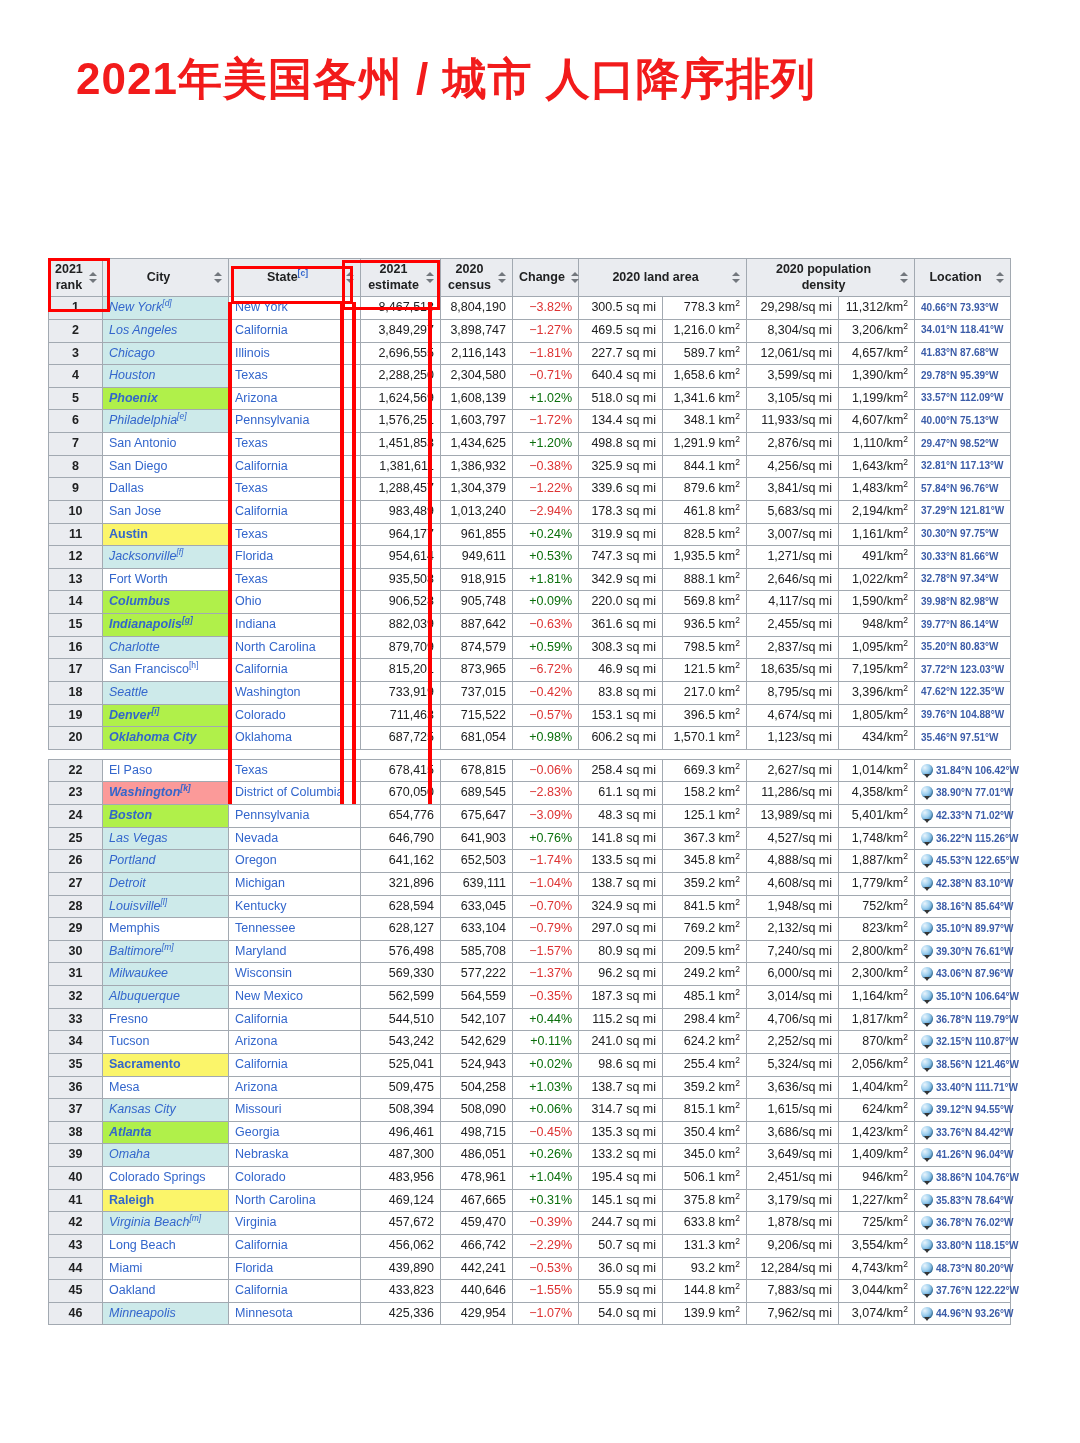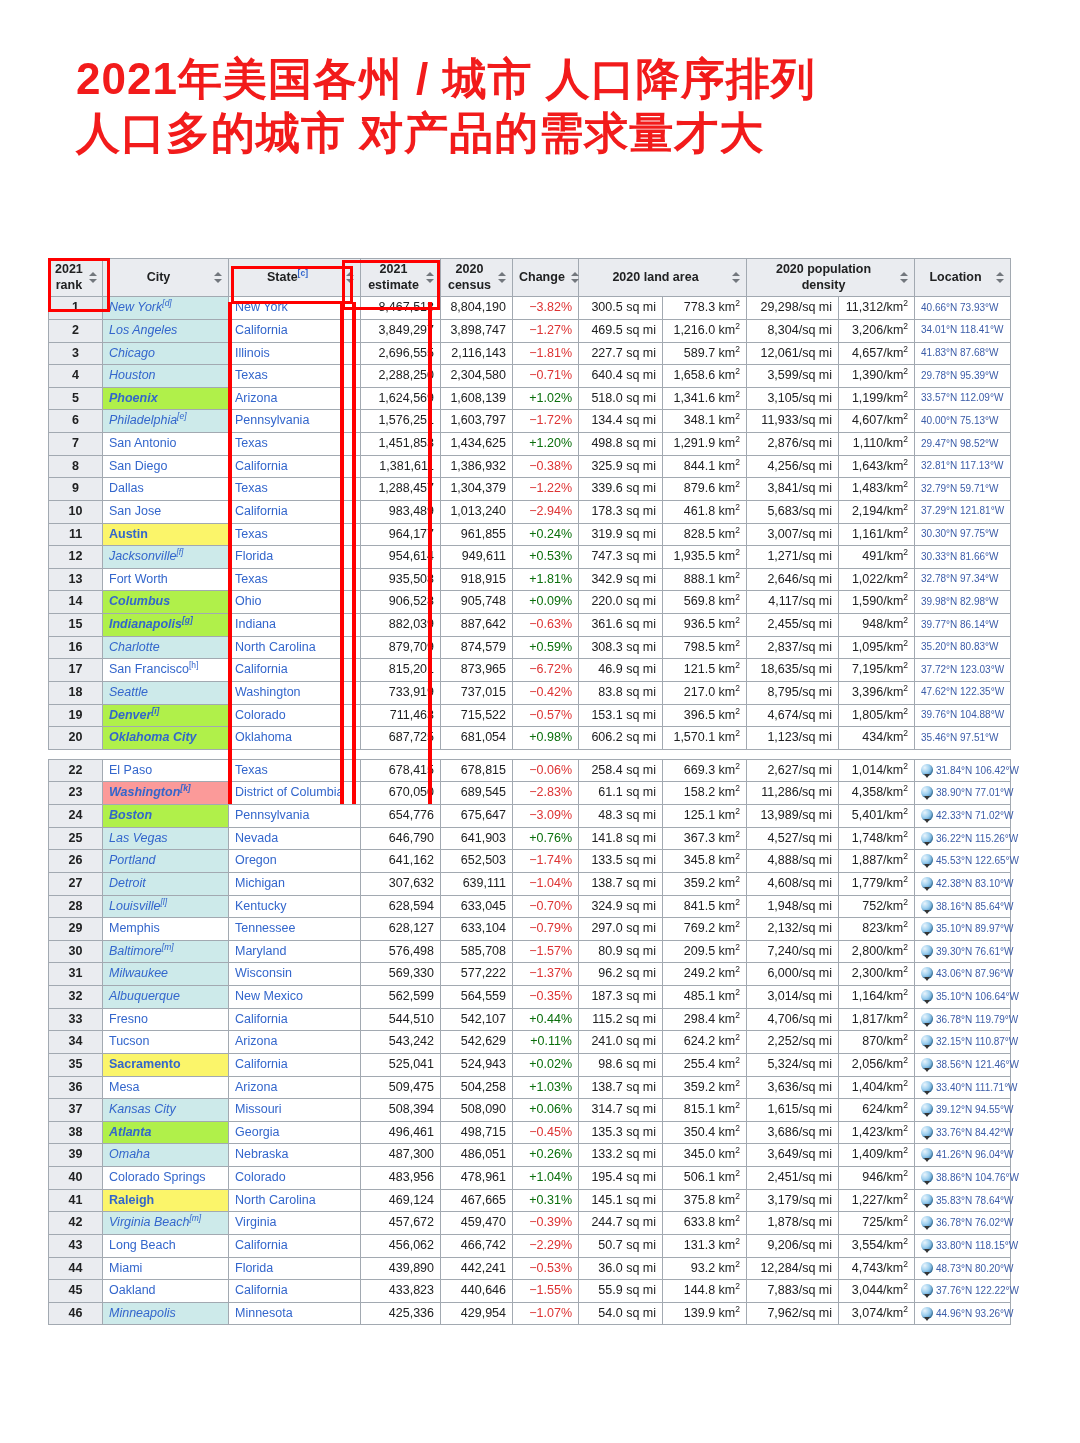--- a/index.html
+++ b/index.html
@@ -86,21 +86,21 @@
   col.c-dek{width:76px;}
   col.c-loc{width:96px;}
 
   td.rank{text-align:center;font-weight:bold;background:#eaecf0;font-size:12.5px;}
   td.city{text-align:left;color:#3366cc;font-size:12.5px;}
   td.state{text-align:left;color:#3366cc;font-size:12.5px;}
   td.num{text-align:right;font-size:12.5px;color:#202122;}
   td.chg{text-align:right;font-size:12.5px;}
   td.chg.neg{color:#d33;}
   td.chg.pos{color:#096e0b;}
-  td.loc{text-align:left;font-size:10px;color:#3b5ca8;white-space:nowrap;padding-left:4px;}
+  td.loc{text-align:left;font-size:10px;color:#3b5ca8;white-space:nowrap;padding-left:4px;font-weight:bold;}
 
   
   .h-cap-big{background:#b0f04a;font-weight:bold;font-style:italic;}
   .h-cap{background:#fbf56a;font-weight:bold;}
   .h-cons{background:#cdeaea;font-style:italic;}
   .h-plain{background:#ffffff;}
   .h-dc{background:#fb9a99;font-weight:bold;font-style:italic;}
 
   
   .globe{
@@ -123,21 +123,20 @@
   .ann{position:absolute;border:3px solid #ff0000;pointer-events:none;}
   .annline{position:absolute;background:#ff0000;pointer-events:none;}
 </style>
 </head>
 <body>
 
 <div class="page">
 
   <div class="title-block">
     <div class="title-line">2021年美国各州 / 城市 人口降序排列</div>
-    <div class="title-line">人口多的城市 对产品的需求量才大</div>
   </div>
 
   <div class="table-wrap">
 
     <table class="wt">
       <colgroup>
         <col class="c-rank">
           <col class="c-city">
           <col class="c-state">
           <col class="c-est">
@@ -325,21 +324,21 @@
             <td class="rank">9</td>
             <td class="city h-plain"><span>Dallas</span></td>
             <td class="state">Texas</td>
             <td class="num">1,288,457</td>
             <td class="num">1,304,379</td>
             <td class="chg neg">−1.22%</td>
             <td class="num">339.6 sq mi</td>
             <td class="num">879.6 km<sup style="color: rgb(32, 33, 34);">2</sup></td>
             <td class="num">3,841/sq mi</td>
             <td class="num">1,483/km<sup style="color: rgb(32, 33, 34);">2</sup></td>
-            <td class="loc"><span>32.79°N 59.71°W</span></td>
+            <td class="loc"><span>57.84°N 96.76°W</span></td>
           </tr>
           <tr>
             <td class="rank">10</td>
             <td class="city h-plain"><span>San Jose</span></td>
             <td class="state">California</td>
             <td class="num">983,489</td>
             <td class="num">1,013,240</td>
             <td class="chg neg">−2.94%</td>
             <td class="num">178.3 sq mi</td>
             <td class="num">461.8 km<sup style="color: rgb(32, 33, 34);">2</sup></td>
@@ -559,21 +558,21 @@
             <td class="num">133.5 sq mi</td>
             <td class="num">345.8 km<sup style="color: rgb(32, 33, 34);">2</sup></td>
             <td class="num">4,888/sq mi</td>
             <td class="num">1,887/km<sup style="color: rgb(32, 33, 34);">2</sup></td>
             <td class="loc"><span class="globe"></span><span>45.53°N 122.65°W</span></td>
           </tr>
           <tr>
             <td class="rank">27</td>
             <td class="city h-cons"><span>Detroit</span></td>
             <td class="state">Michigan</td>
-            <td class="num">307,632</td>
+            <td class="num">321,896</td>
             <td class="num">639,111</td>
             <td class="chg neg">−1.04%</td>
             <td class="num">138.7 sq mi</td>
             <td class="num">359.2 km<sup style="color: rgb(32, 33, 34);">2</sup></td>
             <td class="num">4,608/sq mi</td>
             <td class="num">1,779/km<sup style="color: rgb(32, 33, 34);">2</sup></td>
             <td class="loc"><span class="globe"></span><span>42.38°N 83.10°W</span></td>
           </tr>
           <tr>
             <td class="rank">28</td>

